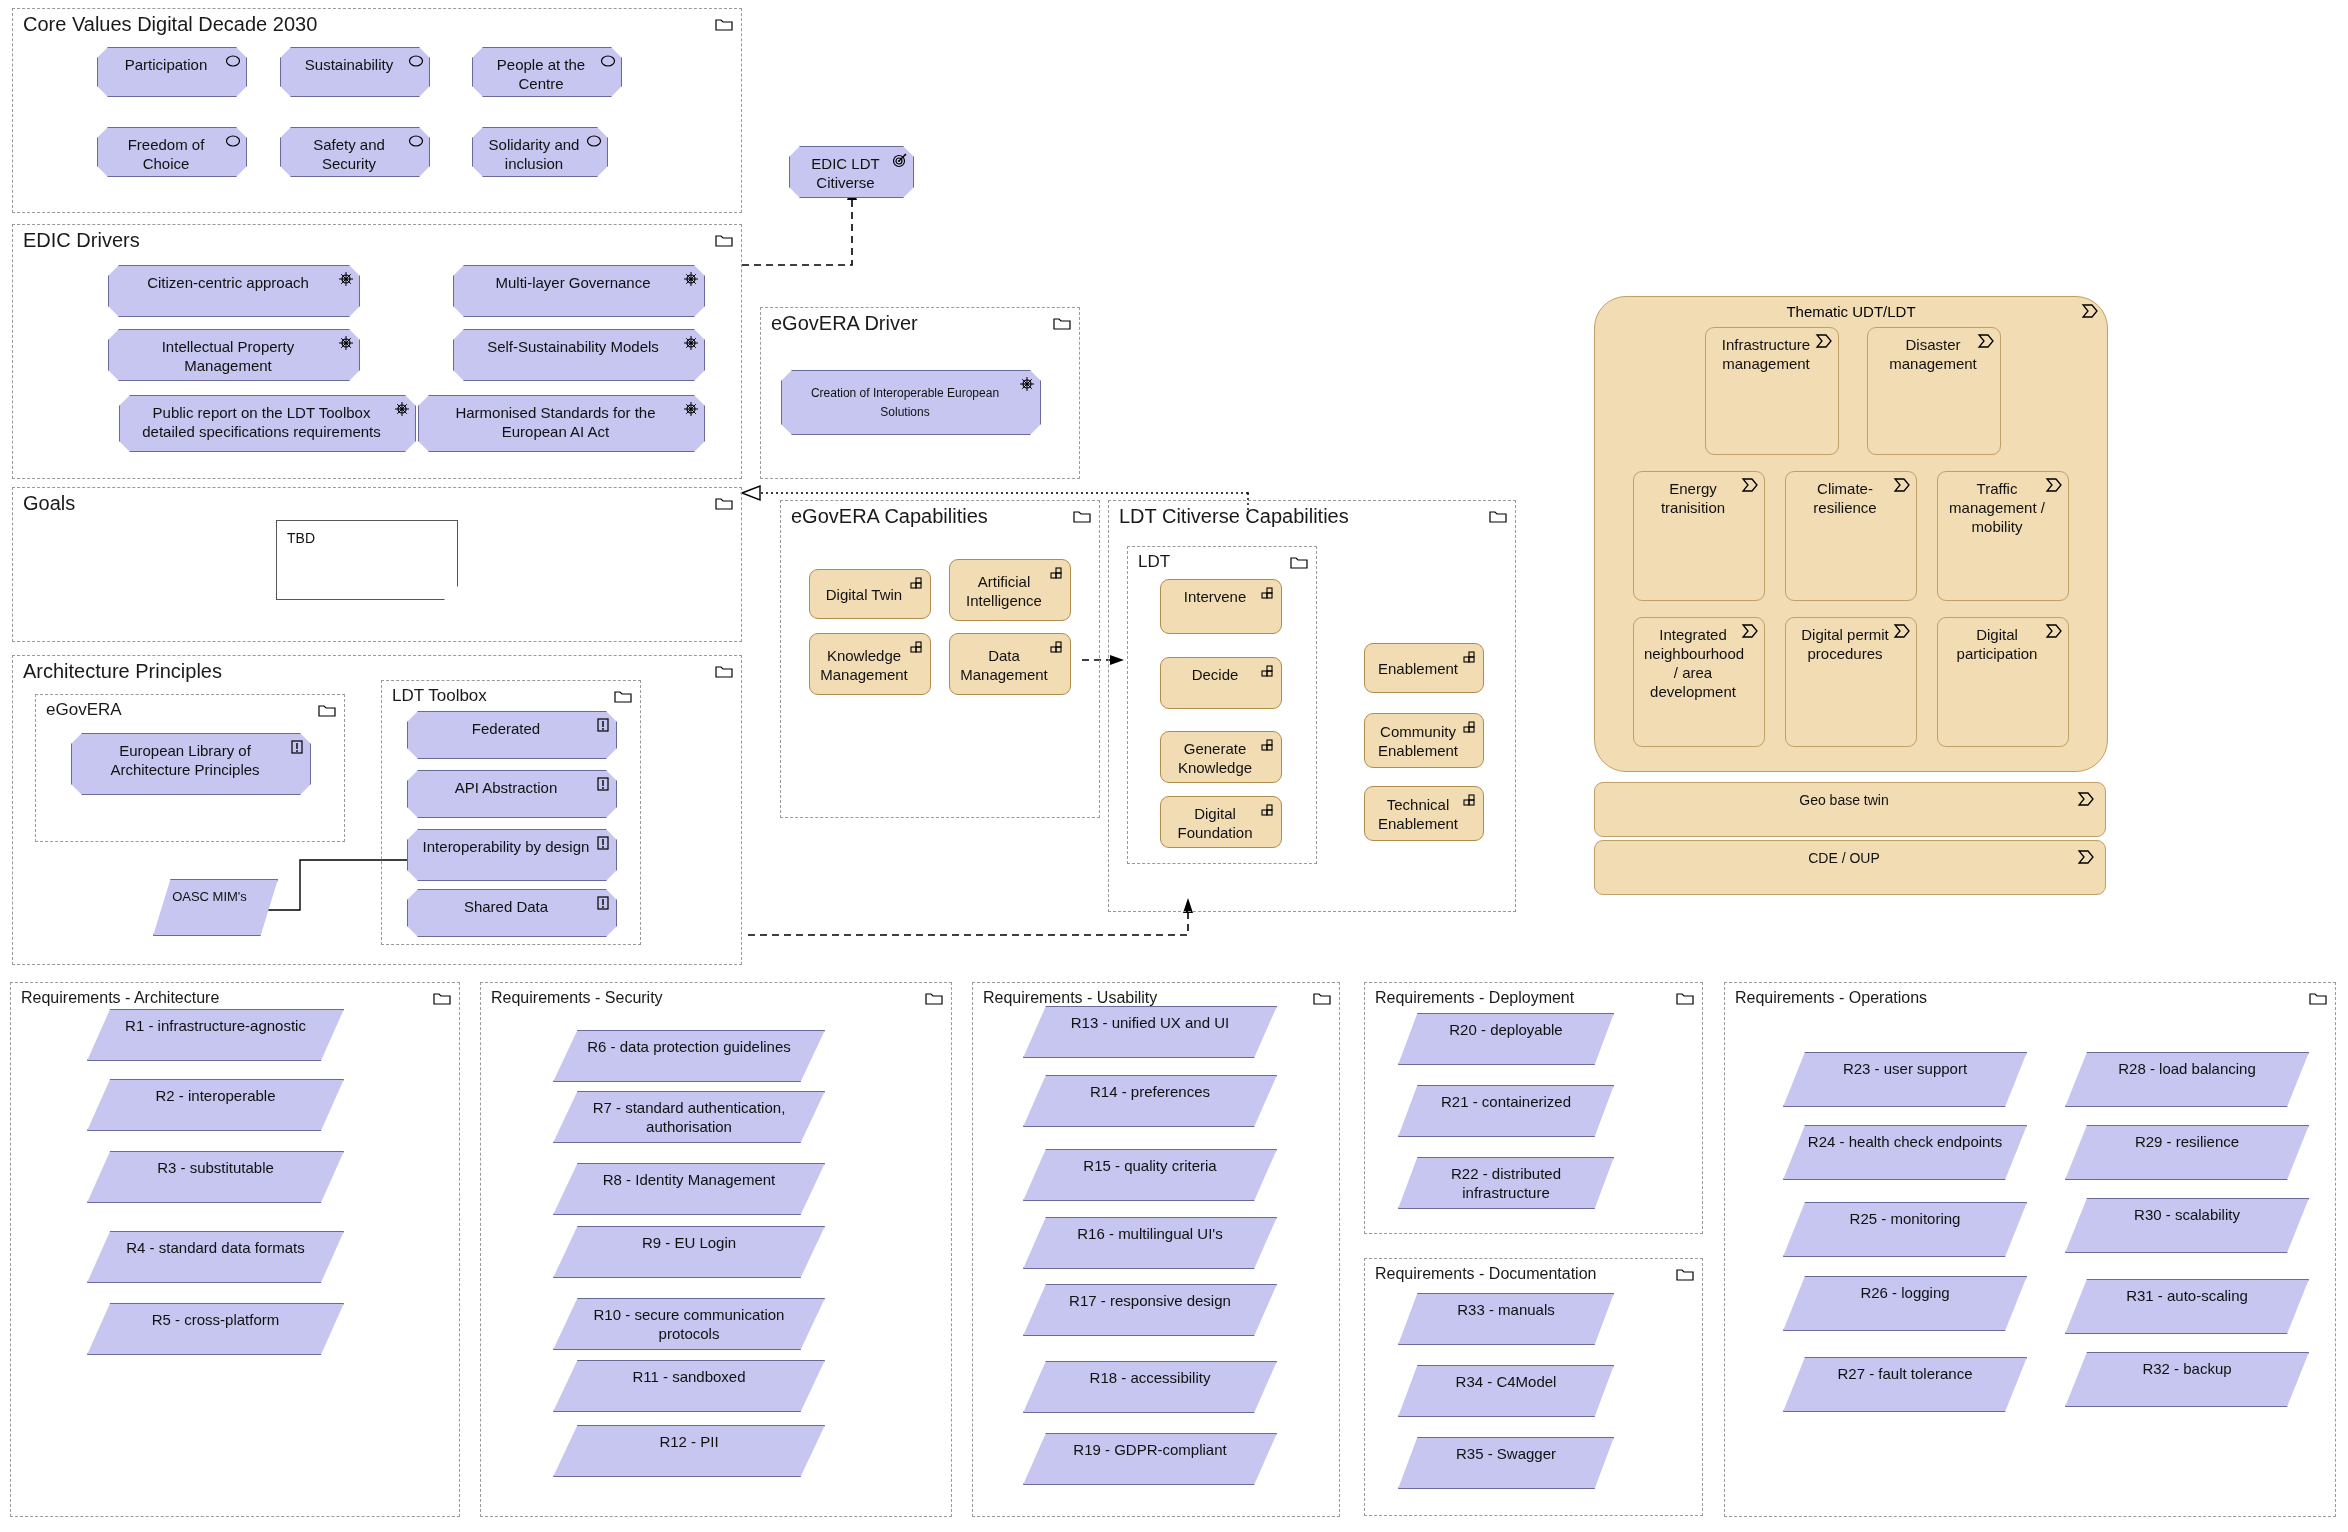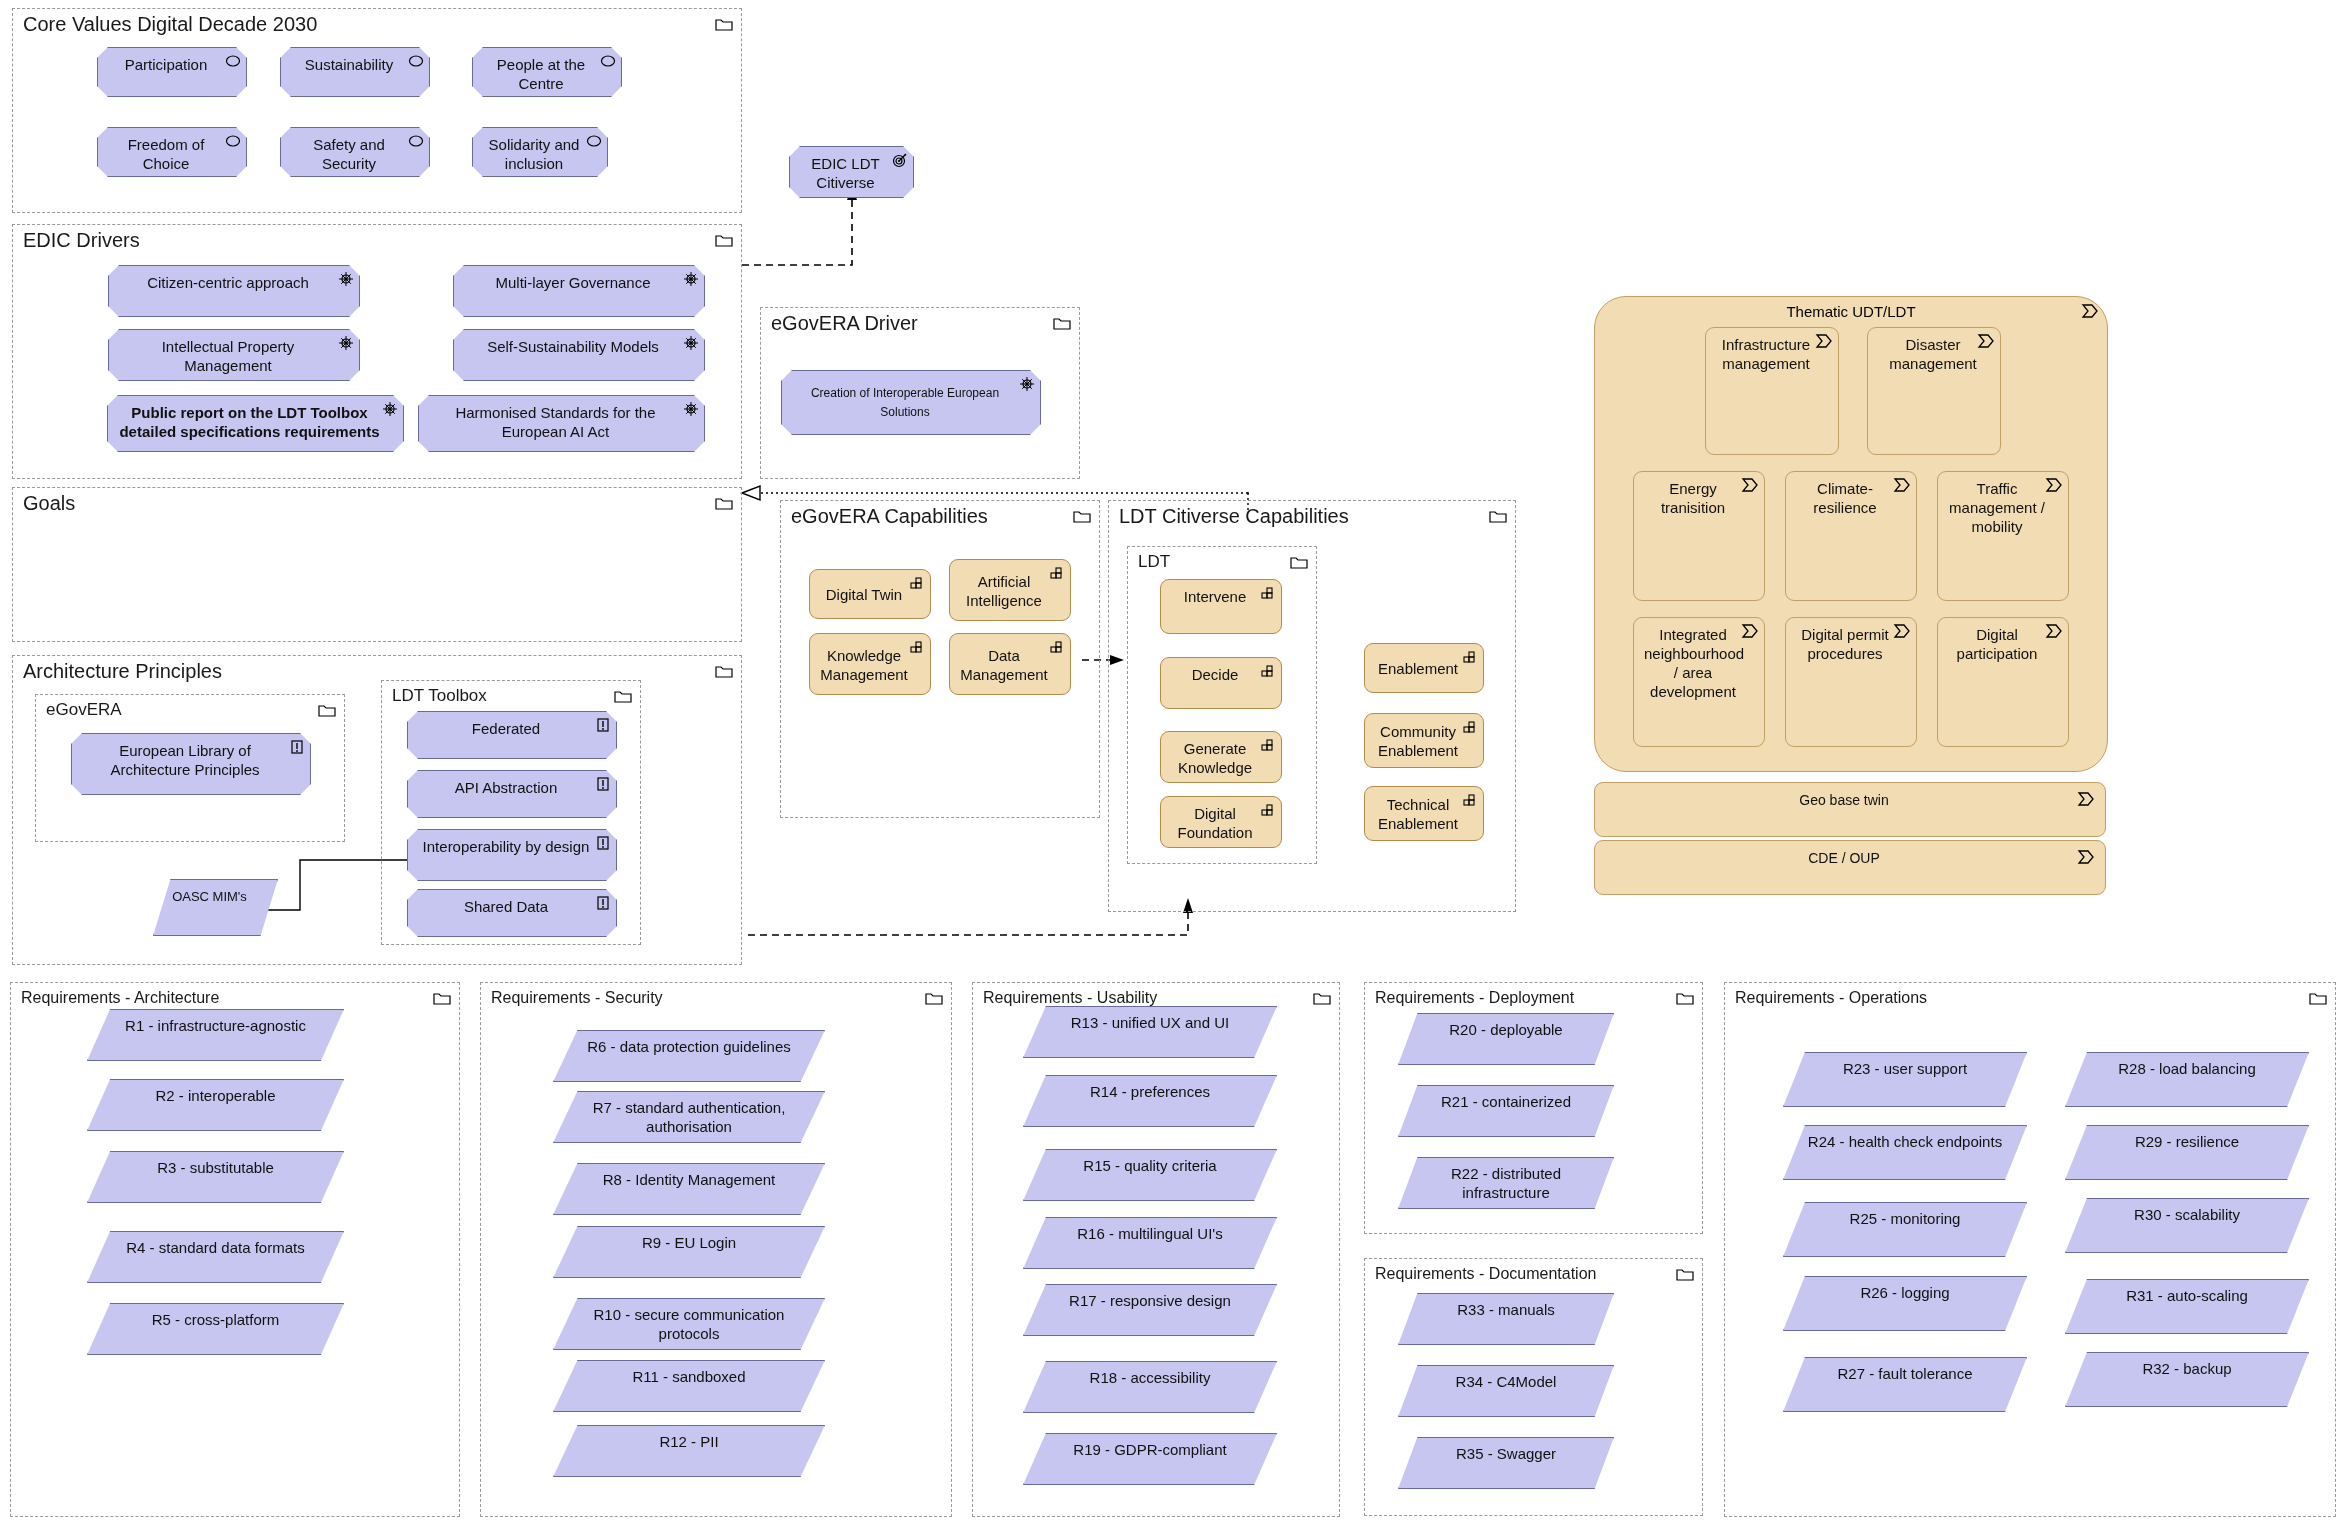--- a/index.html
+++ b/index.html
@@ -232,21 +232,21 @@
   <div class="el motivation" style="left:440px;top:104px;width:252px;height:52px;">
     <span class="lbl">Self-Sustainability Models</span>
     <span class="eicon">
         <svg viewBox="0 0 16 16">
           <circle cx="8" cy="8" r="4" fill="none" stroke="#000" stroke-width="1.2"></circle>
           <circle cx="8" cy="8" r="1.6" fill="#000"></circle>
           <path d="M8,1 L8,15 M1,8 L15,8 M3.2,3.2 L12.8,12.8 M12.8,3.2 L3.2,12.8" stroke="#000" stroke-width="1"></path>
         </svg>
       </span>
   </div>
-  <div class="el motivation" style="left:94px;top:170px;width:297px;height:57px;font-weight:bold;">
+  <div class="el motivation" style="left:106px;top:170px;width:297px;height:57px;">
     <span class="lbl">Public report on the LDT Toolbox detailed specifications requirements</span>
     <span class="eicon">
         <svg viewBox="0 0 16 16">
           <circle cx="8" cy="8" r="4" fill="none" stroke="#000" stroke-width="1.2"></circle>
           <circle cx="8" cy="8" r="1.6" fill="#000"></circle>
           <path d="M8,1 L8,15 M1,8 L15,8 M3.2,3.2 L12.8,12.8 M12.8,3.2 L3.2,12.8" stroke="#000" stroke-width="1"></path>
         </svg>
       </span>
   </div>
   <div class="el motivation" style="left:405px;top:170px;width:287px;height:57px;">
@@ -295,20 +295,23 @@
 </div>
 
 <div class="group" style="left:12px;top:487px;width:730px;height:155px;">
   <div class="gtitle">Goals</div>
   <span class="folder-icon">
       <svg viewBox="0 0 18 14">
         <path d="M1,3 L1,13 L17,13 L17,5 L8,5 L6,3 Z" fill="none" stroke="#000" stroke-width="1.2"></path>
       </svg>
     </span>
 
+  <div class="el deliverable" style="left:263px;top:32px;width:182px;height:80px;">
+    <span class="lbl" style="text-align:left;">TBD</span>
+  </div>
 </div>
 
 <div class="group" style="left:12px;top:655px;width:730px;height:310px;">
   <div class="gtitle">Architecture Principles</div>
   <span class="folder-icon">
       <svg viewBox="0 0 18 14">
         <path d="M1,3 L1,13 L17,13 L17,5 L8,5 L6,3 Z" fill="none" stroke="#000" stroke-width="1.2"></path>
       </svg>
     </span>
 

